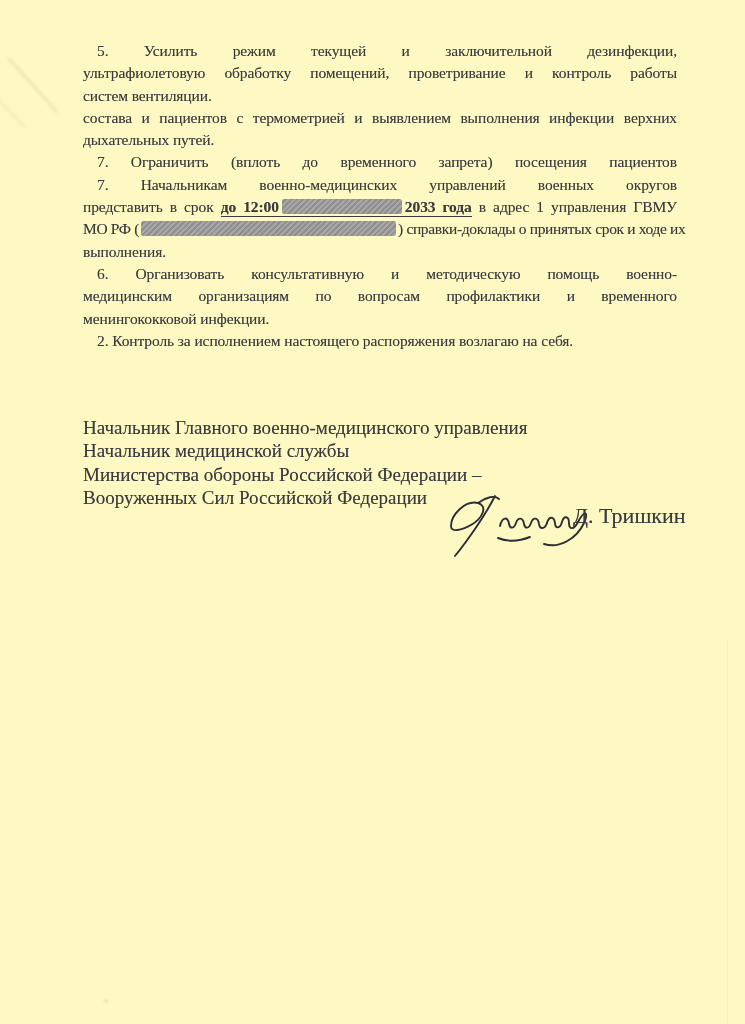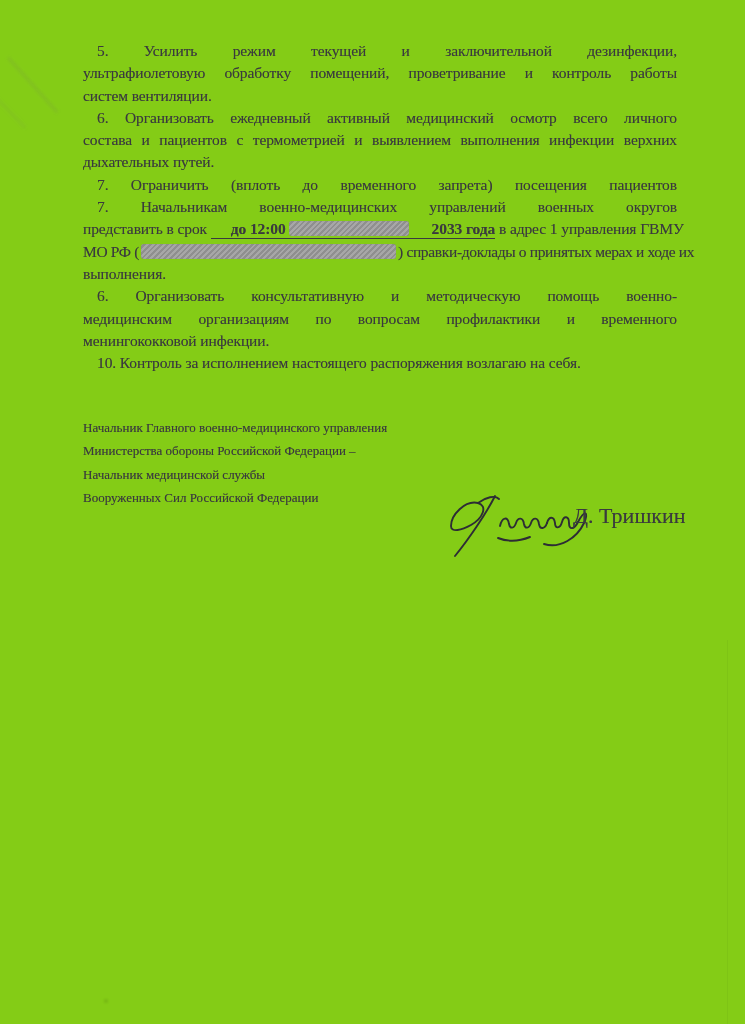--- a/index.html
+++ b/index.html
@@ -1,52 +1,52 @@
 <!DOCTYPE html>
 <html><head>
 <meta charset="utf-8">
 <style>
   html,body{margin:0;padding:0;background:#e9e9e9;}
   .page{
     position:relative;
     width:745px;height:1024px;
-    background:#84cc16;
+    background:#fef9c3;
     overflow:hidden;
     font-family:"Liberation Serif","DejaVu Serif",serif;
     color:#3a3a3f;
   }
   
   .doc-body{
     position:absolute;left:83px;top:40px;width:594px;
     font-size:15.5px;letter-spacing:-0.1px;
     text-shadow:0 0 .5px rgba(55,55,60,.45);
   }
   .line{
     display:block;white-space:nowrap;
     height:22.3px;line-height:22.3px;
     text-align:justify;text-align-last:justify;
     text-justify:inter-word;
   }
   .line.last{text-align-last:left;}
   .line.ind{padding-left:14px;}
   .line.tight{letter-spacing:-0.35px;}
-  .bu{font-weight:700;margin-left:20px;}
+  .bu{font-weight:700;}
   .u-wrap{border-bottom:1.6px solid #3a3a3f;padding-bottom:1px;}
   .redaction{
     display:inline-block;height:15px;border-radius:3px;
     background:repeating-linear-gradient(135deg,#a7a7a7 0 2px,#8f8f8f 2px 4px);
     box-shadow:inset 0 0 1px #787878;
     vertical-align:-2px;
   }
   .r1{width:120px;margin:0 3px;}
   .r2{width:255px;margin:0 2px;}
   
   .sig-block{
     position:absolute;left:83px;top:416px;width:594px;
-    font-size:13px;line-height:23.3px;
+    font-size:19px;line-height:23.3px;
     text-shadow:0 0 .5px rgba(55,55,60,.45);
   }
   .sig-line{display:block;white-space:nowrap;}
   .sig-scrawl{position:absolute;left:438px;top:486px;width:160px;height:80px;}
   .signer-name{
     position:absolute;left:573px;top:503px;
     font-size:22px;white-space:nowrap;
     text-shadow:0 0 .5px rgba(55,55,60,.45);
   }
   
@@ -61,41 +61,40 @@
 </style>
 </head>
 <body>
 
 <div class="page">
 
   <div class="doc-body">
     <span class="line ind">5. Усилить режим текущей и заключительной дезинфекции,</span>
     <span class="line">ультрафиолетовую обработку помещений, проветривание и контроль работы</span>
     <span class="line last">систем вентиляции.</span>
-    <span class="line ind">6. Организовать ежедневный активный медицинский осмотр всего личного</span>
     <span class="line">состава и пациентов с термометрией и выявлением выполнения инфекции верхних</span>
     <span class="line last">дыхательных путей.</span>
     <span class="line ind">7. Ограничить (вплоть до временного запрета) посещения пациентов</span>
     <span class="line ind">7. Начальникам военно-медицинских управлений военных округов</span>
 
     <span class="line"><span>представить в срок</span> <span class="u-wrap"><span class="bu">до 12:00</span><span class="redaction r1"></span><span class="bu">2033 года</span></span> <span>в адрес 1 управления ГВМУ</span></span>
 
-    <span class="line tight"><span>МО РФ (</span><span class="redaction r2"></span><span>) справки-доклады о принятых мерах и ходе их</span></span>
+    <span class="line tight"><span>МО РФ (</span><span class="redaction r2"></span><span>) справки-доклады о принятых срок и ходе их</span></span>
 
     <span class="line last">выполнения.</span>
     <span class="line ind">6. Организовать консультативную и методическую помощь военно-</span>
     <span class="line">медицинским организациям по вопросам профилактики и временного</span>
     <span class="line last">менингококковой инфекции.</span>
-    <span class="line ind last">10. Контроль за исполнением настоящего распоряжения возлагаю на себя.</span>
+    <span class="line ind last">2. Контроль за исполнением настоящего распоряжения возлагаю на себя.</span>
   </div>
 
   <div class="sig-block">
     <span class="sig-line">Начальник Главного военно-медицинского управления</span>
+    <span class="sig-line">Начальник медицинской службы</span>
     <span class="sig-line">Министерства обороны Российской Федерации –</span>
-    <span class="sig-line">Начальник медицинской службы</span>
     <span class="sig-line">Вооруженных Сил Российской Федерации</span>
   </div>
 
   <svg class="sig-scrawl" viewBox="0 0 160 80" fill="none" stroke="#2d2d35" stroke-width="1.9" stroke-linecap="round" stroke-linejoin="round">
     <path d="M57 10 C48 28 30 54 17 70"></path>
     <path d="M13 40 C13 29 27 14 40 17 C50 20 45 32 33 39 C24 44 13 47 13 40"></path>
     <path d="M40 17 C48 11 57 9 61 13"></path>
     <path d="M62 40 C64 31 70 30 71 38 C72 43 76 43 78 37 C80 31 85 31 86 38 C87 43 91 43 93 37 C95 31 100 31 101 38 C102 44 107 43 109 37"></path>
     <path d="M109 37 C111 30 116 30 117 37 C117 43 122 43 124 36 C126 29 131 30 131 37 C131 44 136 44 140 36"></path>
     <path d="M140 36 C147 23 151 26 146 37 C139 52 122 63 106 58"></path>

